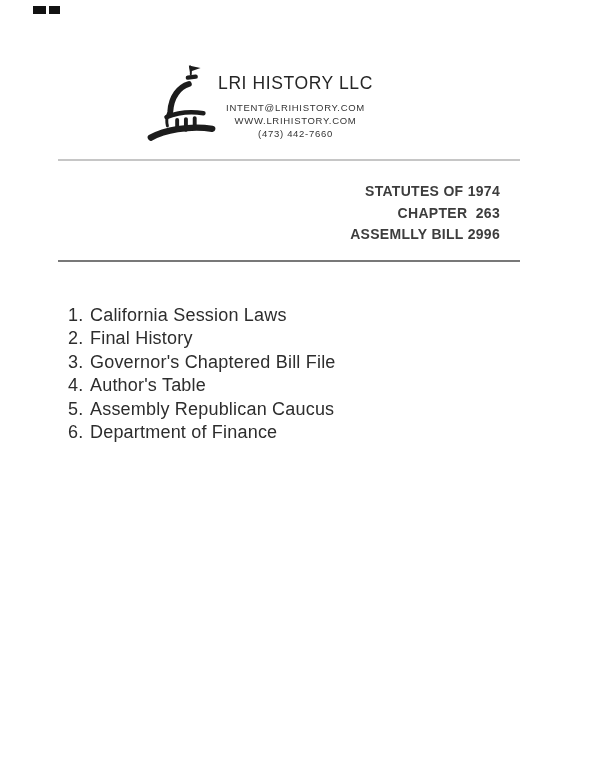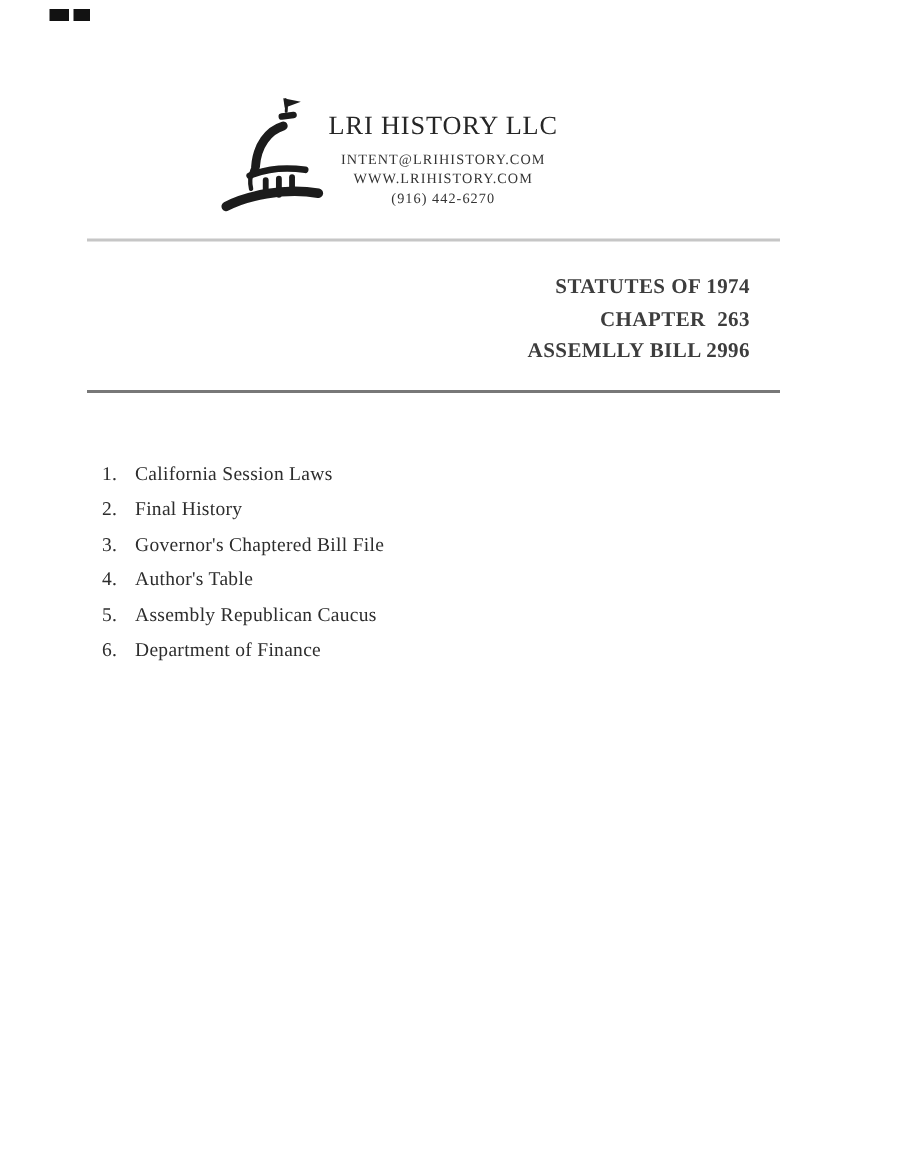--- a/index.html
+++ b/index.html
@@ -6,21 +6,21 @@
     margin: 0;
     padding: 0;
     background: #ffffff;
   }
   .page {
     position: relative;
     width: 600px;
     height: 696px;
     background: #ffffff;
     overflow: hidden;
-    font-family: Liberation Serif, serif;
+    font-family: Liberation Sans, sans-serif;
     color: #2b2b2b;
   }
 
   
   .scan-mark {
     position: absolute;
     left: 33px;
     top: 6px;
     height: 8px;
     display: flex;
@@ -100,21 +100,21 @@
     font-size: 16px;
     color: #1f1f1f;
     letter-spacing: 0.2px;
   }
   .toc-list {
     position: absolute;
     left: 68px;
     top: 304px;
   }
   .toc-item {
-    font-size: 13px;
+    font-size: 18px;
     line-height: 23.4px;
     color: #2d2d2d;
     letter-spacing: 0.2px;
     white-space: nowrap;
   }
   .toc-num {
     display: inline-block;
     width: 13px;
   }
   .toc-label {
@@ -148,21 +148,21 @@
     <path class="stroke" d="M34 60 L34 70" stroke-width="4"></path>
     <path class="stroke" d="M43 59 L43 70" stroke-width="4"></path>
     <path class="stroke" d="M52 58 L52 68" stroke-width="4"></path>
     <path class="stroke" d="M7 78 C20 71, 46 65, 70 69" stroke-width="6.5"></path>
   </svg>
 
   <div class="header-text">
     <div class="company-name">LRI HISTORY LLC</div>
     <div class="contact-line">INTENT@LRIHISTORY.COM</div>
     <div class="contact-line">WWW.LRIHISTORY.COM</div>
-    <div class="contact-line">(916) 442-6270</div>
+    <div class="contact-line">(473) 442-7660</div>
   </div>
 
   <div class="rule rule-top"></div>
 
   <div class="reference-block">
     <div class="reference-line">STATUTES OF 1974</div>
     <div class="reference-line">CHAPTER  263</div>
     <div class="reference-line">ASSEMLLY BILL 2996</div>
   </div>
 

